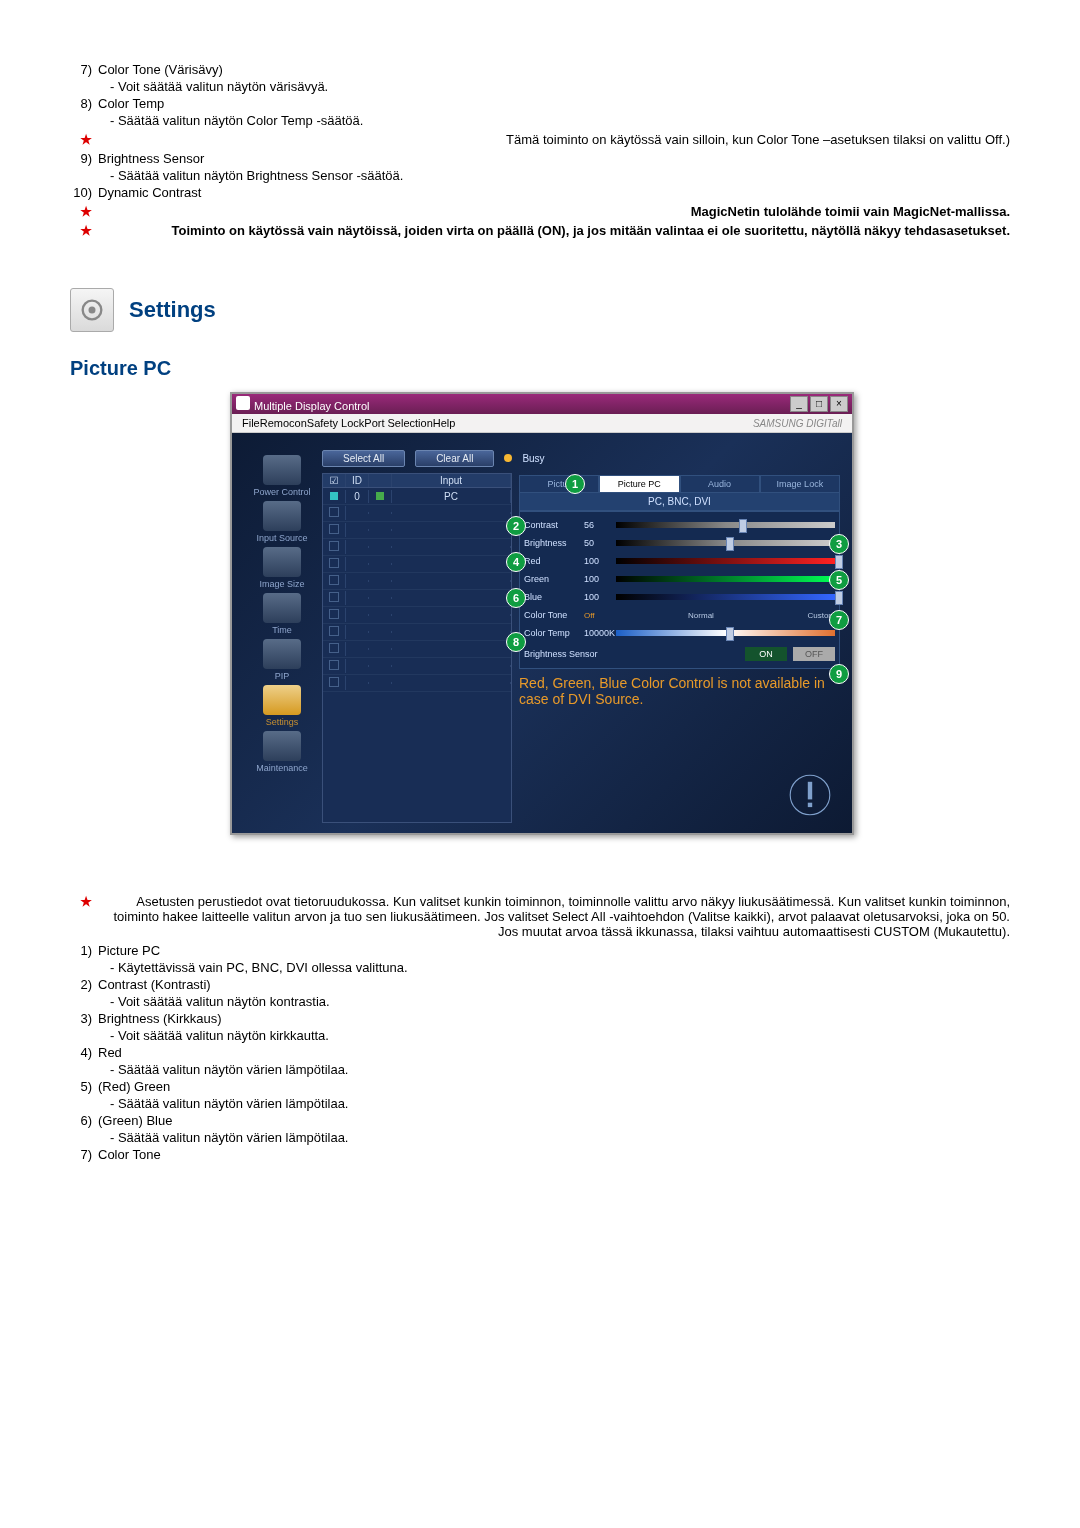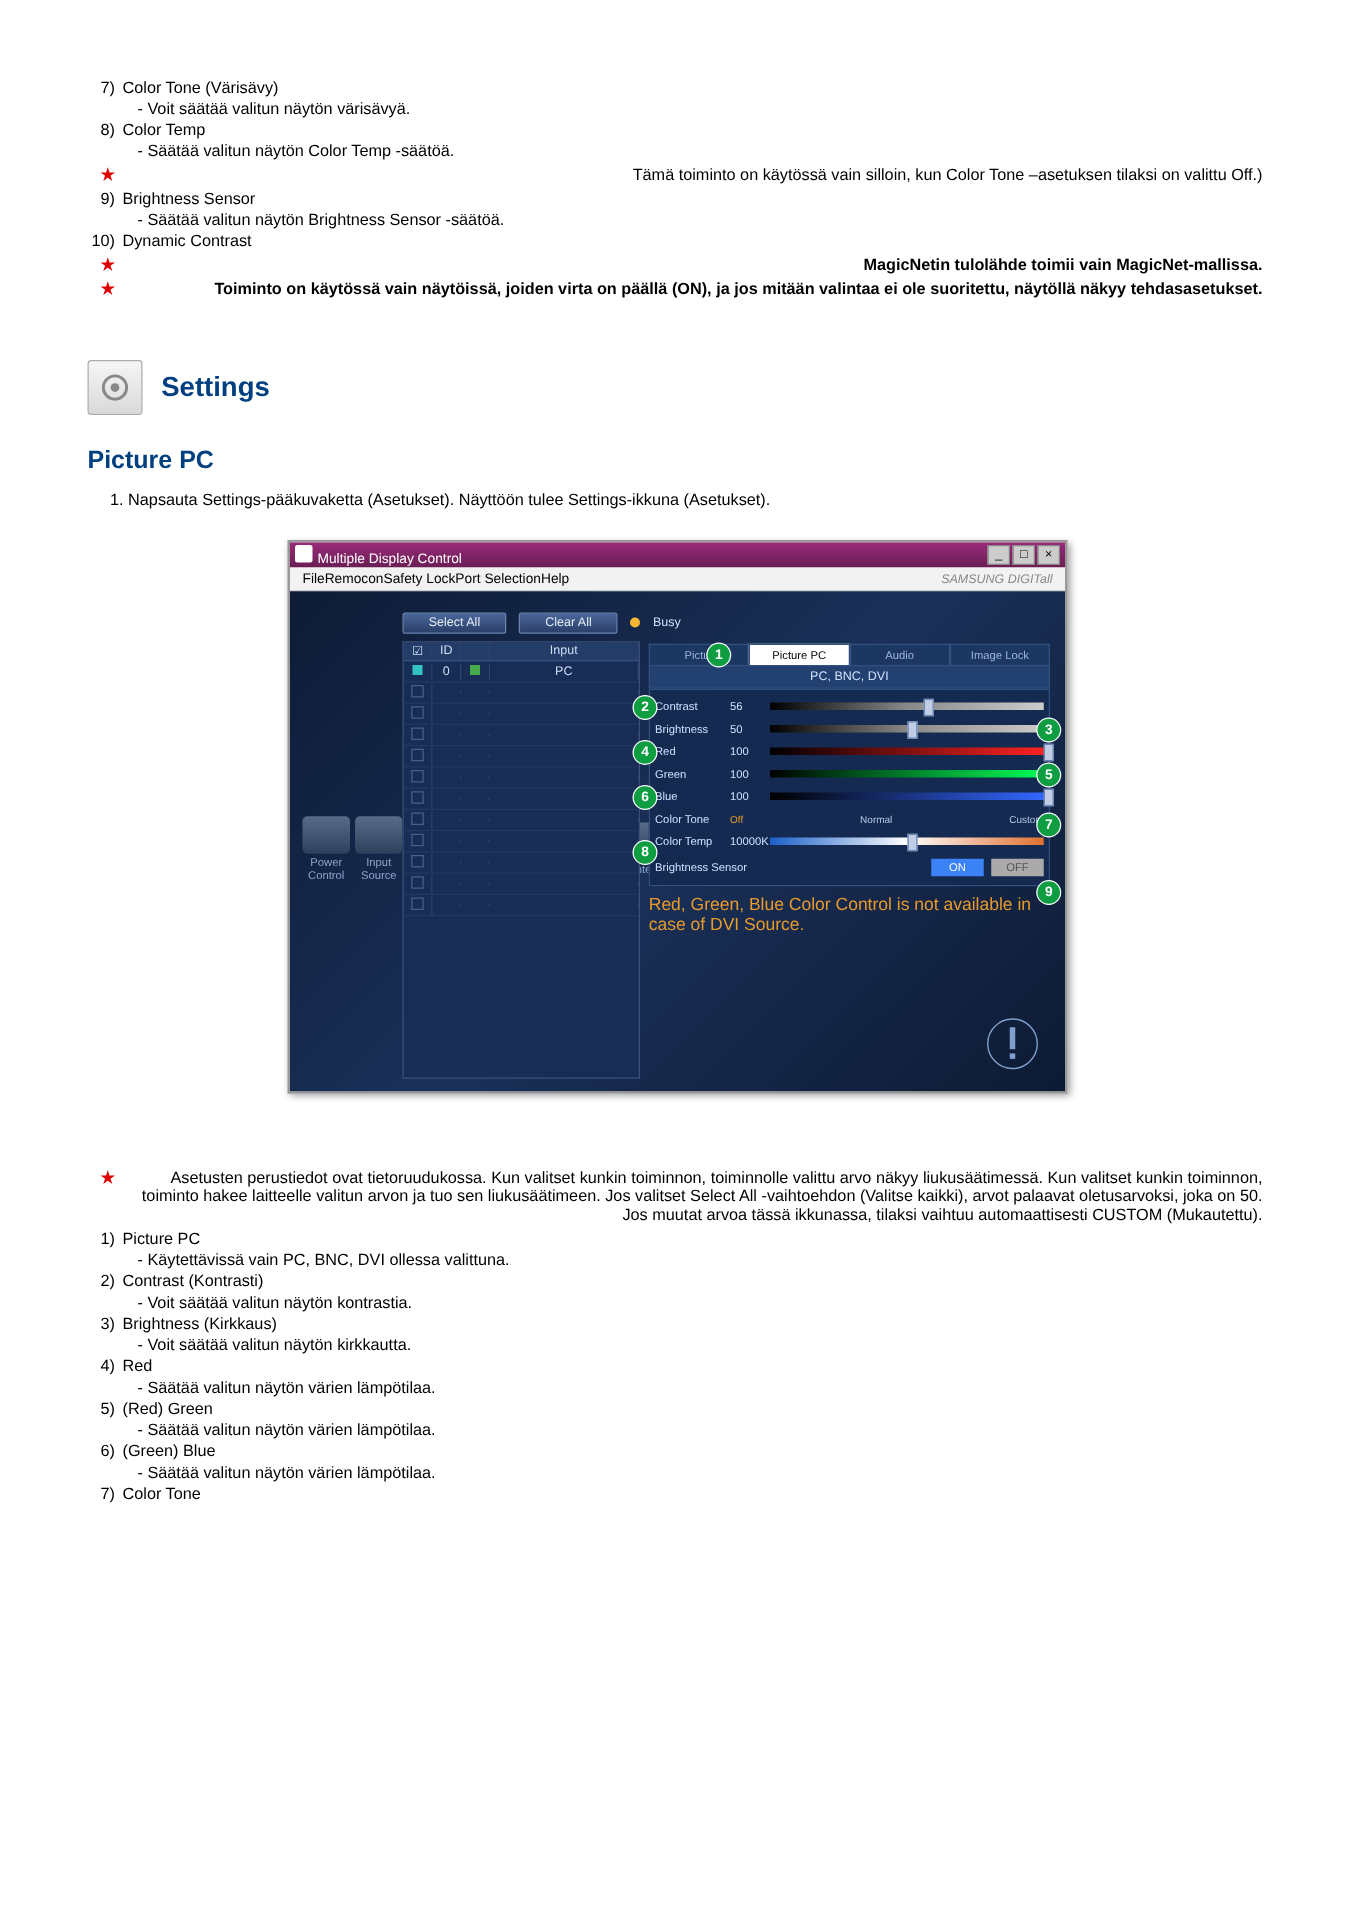--- a/index.html
+++ b/index.html
@@ -46,21 +46,21 @@
 .titlebar .tb-icon{width:14px;height:14px;background:#fff;border-radius:2px;margin-right:4px;display:inline-block;}
 .titlebar .btns{display:flex;gap:2px;}
 .titlebar .btns span{width:16px;height:14px;background:#ccc;color:#000;font-size:10px;line-height:14px;text-align:center;border:1px solid #888;}
 .menubar{height:18px;background:#f3f2f2;font-size:11px;display:flex;align-items:center;gap:0;padding:0 10px;border-bottom:1px solid #ccc;}
 .menubar .brand{margin-left:auto;color:#888;font-size:10px;font-style:italic;}
 .appbody{
   height:380px;
   background:linear-gradient(135deg,#0d1b35 0%,#1a3058 50%,#0d1a33 100%);
   position:relative;padding:10px;display:flex;
 }
-.sidebar{width:80px;display:flex;flex-direction:row;align-items:center;gap:4px;padding-top:12px;}
+.sidebar{width:80px;display:flex;flex-direction:column;align-items:center;gap:4px;padding-top:12px;}
 .side-item{width:62px;text-align:center;}
 .side-item .icon{
   width:38px;height:30px;border-radius:4px;
   background:linear-gradient(#586c88,#2d3f5b);
   margin:0 auto;
 }
 .side-item .label{font-size:9px;color:#8ea5cc;margin-top:2px;}
 .side-item.selected .label{color:#c89030;}
 .side-item .icon.sel{background:linear-gradient(#eed08a,#d69a20);}
 
@@ -105,21 +105,21 @@
 .sl-track.rainbow{background:linear-gradient(90deg,#1b5fc7,#fff,#e07030);}
 .sl-thumb{position:absolute;top:-3px;width:6px;height:12px;background:#c0cde4;border:1px solid #6884b4;}
 .tone-row{display:flex;align-items:center;font-size:9px;color:#cfe0ff;height:18px;}
 .tone-row .t-label{width:60px;}
 .tone-opts{flex:1;display:flex;justify-content:space-between;font-size:8px;}
 .tone-opts span{color:#b6c8e3;}
 .tone-opts span.sel{color:#e89a2a;}
 .bsensor{display:flex;align-items:center;font-size:9px;color:#cfe0ff;gap:6px;height:20px;margin-top:2px;}
 .bsensor .t-label{flex:1;}
 .bsensor .segbtn{width:42px;text-align:center;font-size:9px;padding:2px 0;background:#aaa;color:#555;}
-.bsensor .segbtn.on{background:#3b82f6;color:#fff;margin-left:16px;}
+.bsensor .segbtn.on{background:#14532d;color:#fff;margin-left:16px;}
 .footnote{
   color:#e89a2a;font-size:14px;padding-top:6px;
 }
 .bigicon{position:absolute;right:10px;bottom:6px;width:44px;height:44px;}
 .bigicon svg{width:100%;height:100%;}
 </style>
 </head>
 <body>
 
 <div class="page">
@@ -165,21 +165,20 @@
     <div class="settings-icon">
       <svg viewBox="0 0 24 24">
           <circle cx="12" cy="12" r="8" fill="none" stroke="#888" stroke-width="2"></circle>
           <circle cx="12" cy="12" r="3" fill="#888"></circle>
         </svg>
     </div>
     <div class="settings-title">Settings</div>
   </div>
 
   <div class="section-title">Picture PC</div>
-  <div class="body-text">1. Napsauta Settings-pääkuvaketta (Asetukset). Näyttöön tulee Settings-ikkuna (Asetukset).</div>
 
   <div class="shot-wrap">
     <div class="windowframe">
       <div class="titlebar">
         <div><span class="tb-icon"></span><span>Multiple Display Control</span></div>
         <div class="btns">
           <span>_</span>
           <span>□</span>
           <span>×</span>
         </div>

